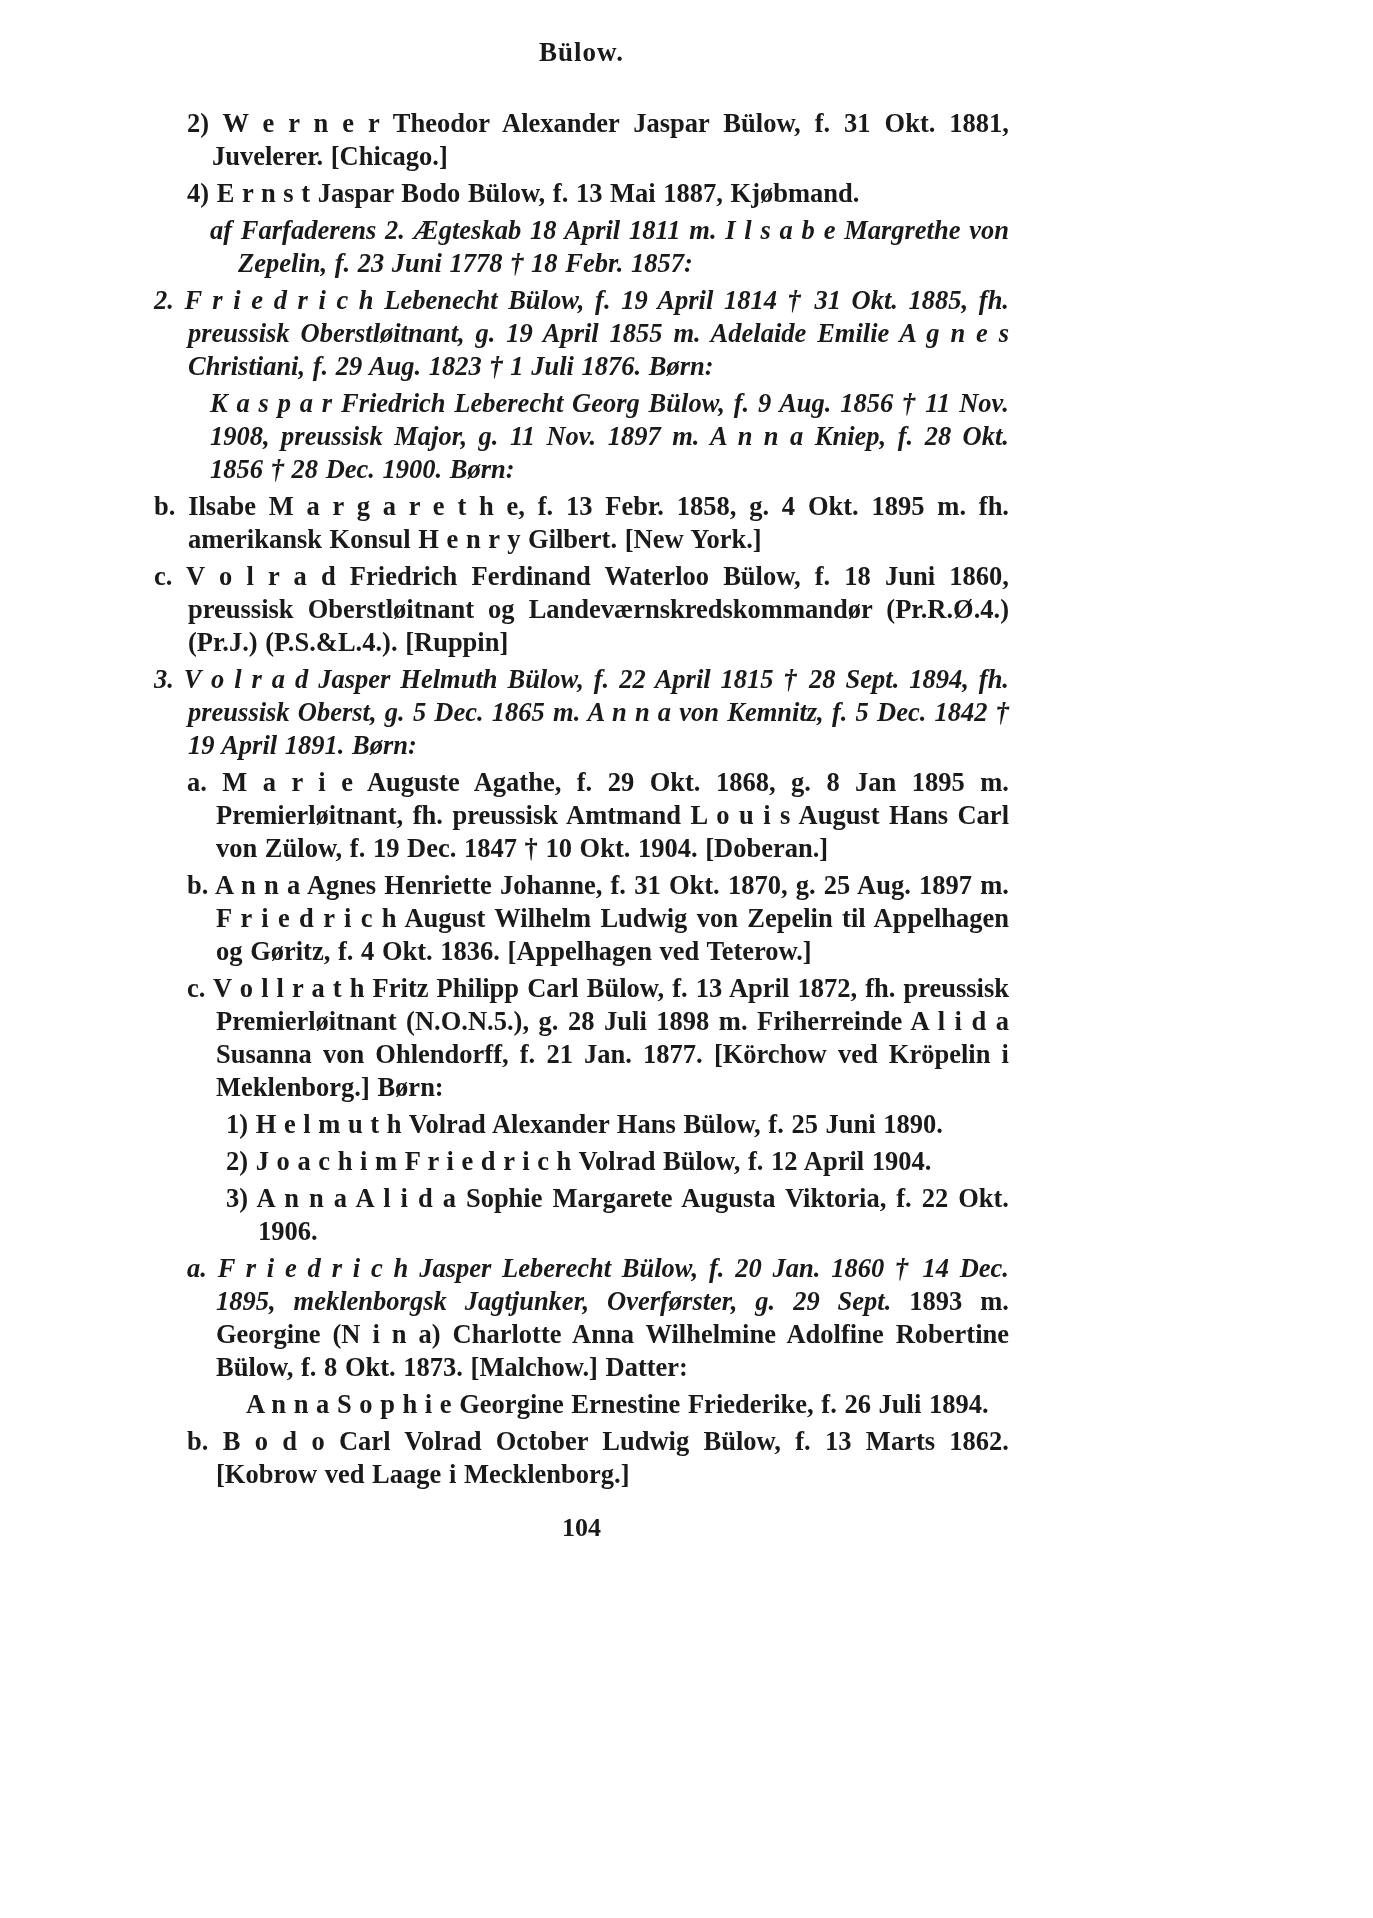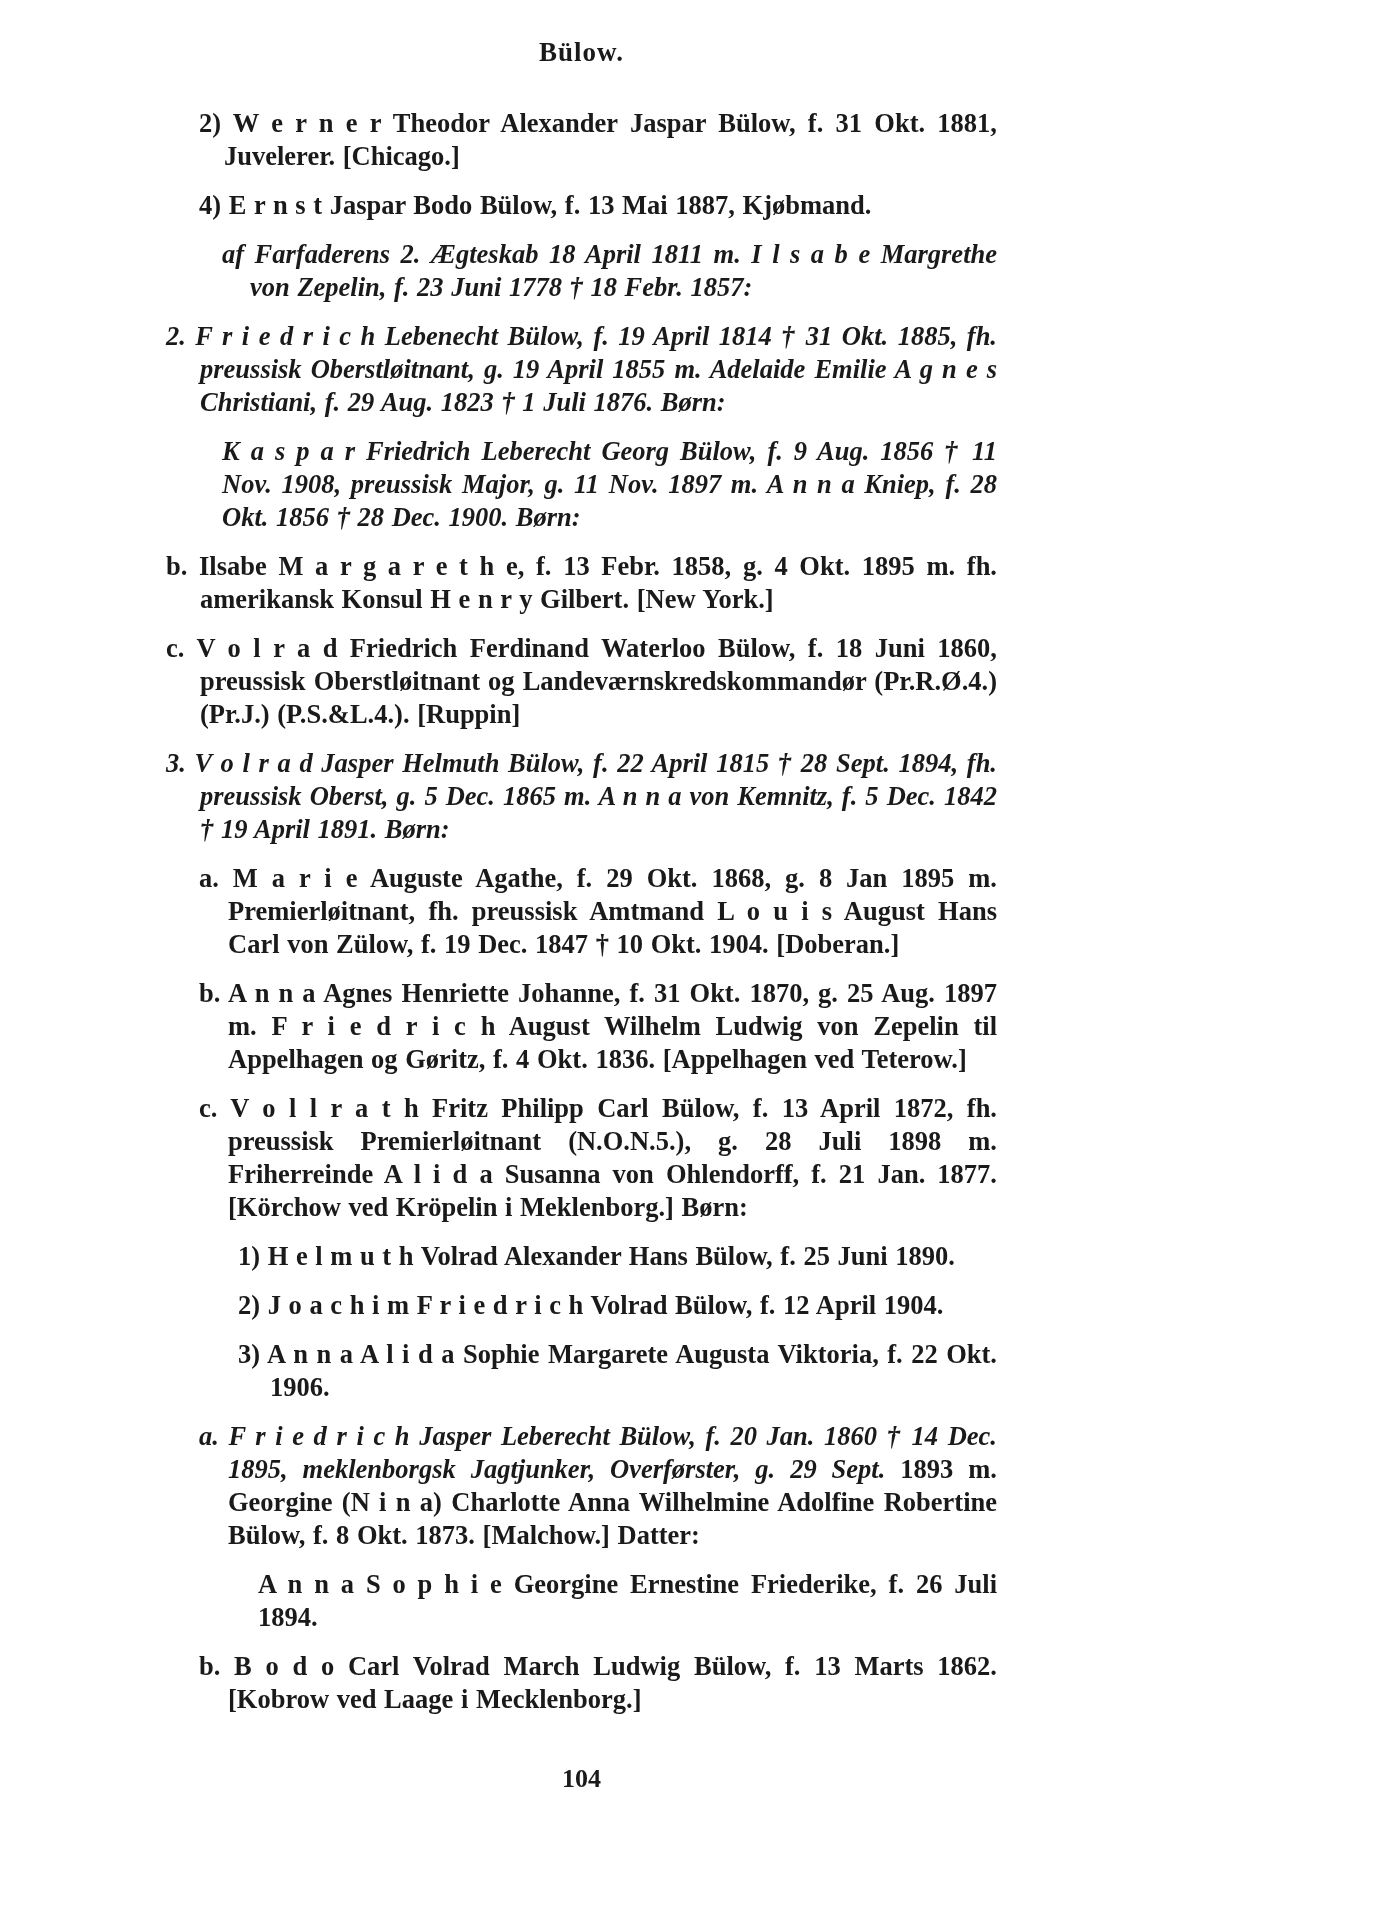--- a/index.html
+++ b/index.html
@@ -18,38 +18,38 @@
     word-spacing: 1px;
   }
   .title {
     font-size: 27px;
     font-weight: 700;
     text-align: center;
     letter-spacing: 1px;
     margin: 0 0 38px 0;
   }
   p.par {
-    margin: 16px;
+    margin: 4px;
     text-align: justify;
   }
   .it { font-style: italic; }
 
   
   .cont2  { padding-left: 58px;  text-indent: -25px; } 
   .af     { padding-left: 84px;  text-indent: -28px; } 
   .l1     { padding-left: 34px;  text-indent: -34px; } 
   .kasp   { padding-left: 56px;  text-indent: 0;     } 
   .l2     { padding-left: 62px;  text-indent: -29px; } 
   .l3     { padding-left: 104px; text-indent: -32px; } 
   .datter { padding-left: 92px;  text-indent: 0;     } 
 
   .pagenum {
     text-align: center;
     font-size: 26px;
-    margin-top: 46px;
+    margin-top: 20px;
     font-weight: 700;
   }
 </style>
 </head>
 <body>
 
 <div class="page">
 
   <h1 class="title">Bülow.</h1>
 
@@ -62,17 +62,17 @@
   <p class="par l1">c. V o l r a d Friedrich Ferdinand Waterloo Bülow, f. 18 Juni 1860, preussisk Oberstløitnant og Landeværnskredskommandør (Pr.R.Ø.4.) (Pr.J.) (P.S.&amp;L.4.). [Ruppin]</p>
   <p class="par l1 it">3. V o l r a d Jasper Helmuth Bülow, f. 22 April 1815 † 28 Sept. 1894, fh. preussisk Oberst, g. 5 Dec. 1865 m. A n n a von Kemnitz, f. 5 Dec. 1842 † 19 April 1891. Børn:</p>
   <p class="par l2">a. M a r i e Auguste Agathe, f. 29 Okt. 1868, g. 8 Jan 1895 m. Premierløitnant, fh. preussisk Amtmand L o u i s August Hans Carl von Zülow, f. 19 Dec. 1847 † 10 Okt. 1904. [Doberan.]</p>
   <p class="par l2">b. A n n a Agnes Henriette Johanne, f. 31 Okt. 1870, g. 25 Aug. 1897 m. F r i e d r i c h August Wilhelm Ludwig von Zepelin til Appelhagen og Gøritz, f. 4 Okt. 1836. [Appelhagen ved Teterow.]</p>
   <p class="par l2">c. V o l l r a t h Fritz Philipp Carl Bülow, f. 13 April 1872, fh. preussisk Premierløitnant (N.O.N.5.), g. 28 Juli 1898 m. Friherreinde A l i d a Susanna von Ohlendorff, f. 21 Jan. 1877. [Körchow ved Kröpelin i Meklenborg.] Børn:</p>
   <p class="par l3">1) H e l m u t h Volrad Alexander Hans Bülow, f. 25 Juni 1890.</p>
   <p class="par l3">2) J o a c h i m F r i e d r i c h Volrad Bülow, f. 12 April 1904.</p>
   <p class="par l3">3) A n n a A l i d a Sophie Margarete Augusta Viktoria, f. 22 Okt. 1906.</p>
   <p class="par l2"><span class="it">a. F r i e d r i c h Jasper Leberecht Bülow, f. 20 Jan. 1860 † 14 Dec. 1895, meklenborgsk Jagtjunker, Overførster, g. 29 Sept. </span><span>1893 m. Georgine (N i n a) Charlotte Anna Wilhelmine Adolfine Robertine Bülow, f. 8 Okt. 1873. [Malchow.] Datter:</span></p>
   <p class="par datter">A n n a S o p h i e Georgine Ernestine Friederike, f. 26 Juli 1894.</p>
-  <p class="par l2">b. B o d o Carl Volrad March Ludwig Bülow, f. 13 Marts 1862. [Kobrow ved Laage i Mecklenborg.]</p>
+  <p class="par l2">b. B o d o Carl Volrad October Ludwig Bülow, f. 13 Marts 1862. [Kobrow ved Laage i Mecklenborg.]</p>
 
   <div class="pagenum">104</div>
 
 </div>
 
 </body></html>

